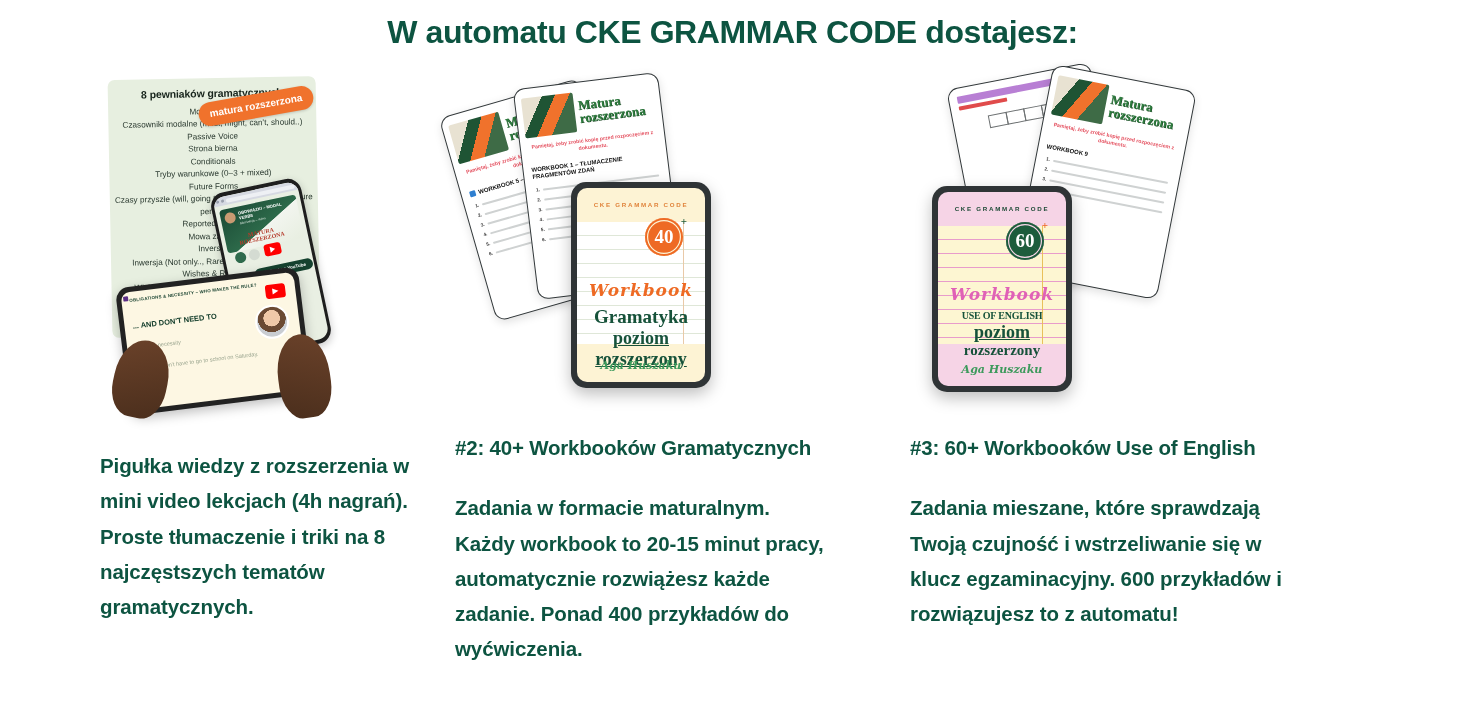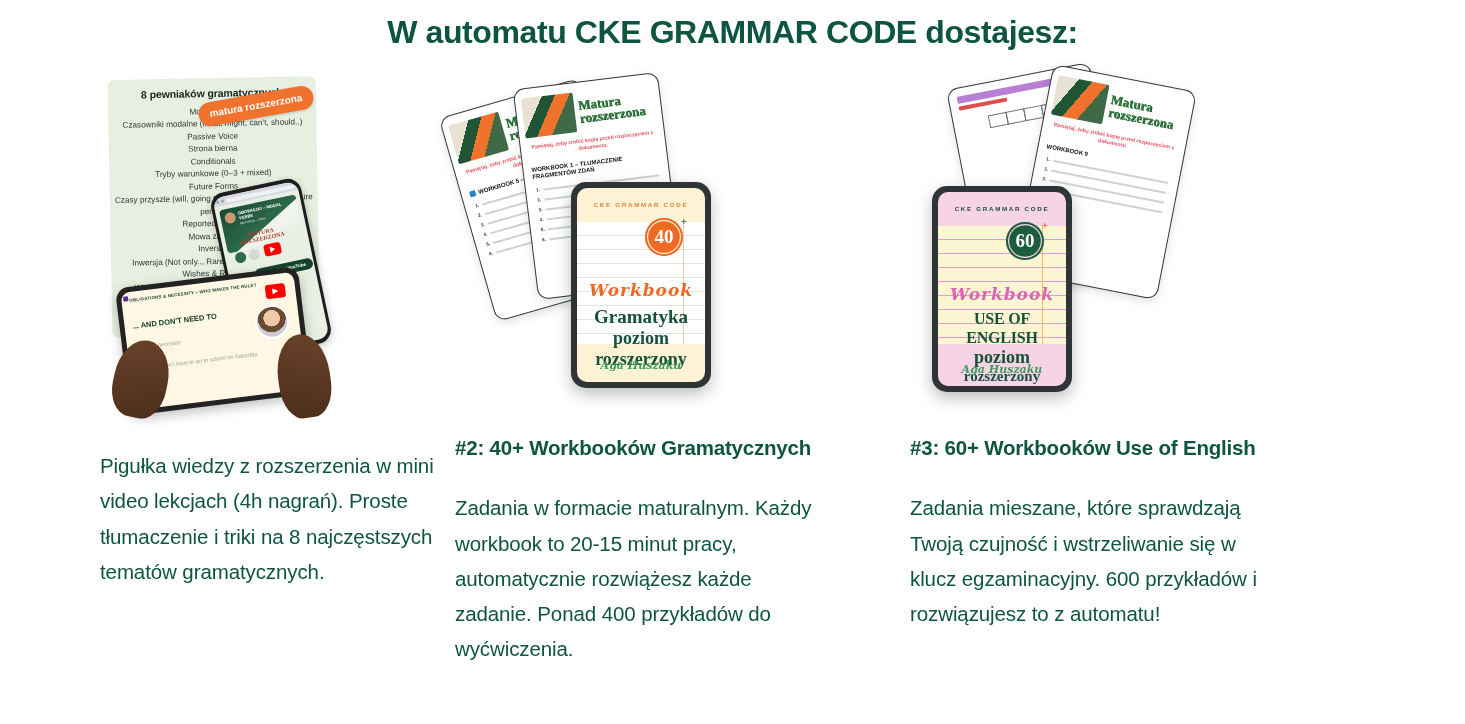--- a/index.html
+++ b/index.html
@@ -38,21 +38,21 @@
   }
   .col-2 .art { margin-left: 8px; }
   .col-3 .art { margin-left: 0px; }
 
   .col-head {
     font-size: 20.5px; font-weight: 700; color: #0d5441;
     line-height: 1.38; letter-spacing: -0.2px;
     margin-top: 14px;
   }
   .col-body {
-    font-size: 20.5px; font-weight: 400; color: #0d5441;
+    font-size: 20.5px; font-weight: 700; color: #0d5441;
     line-height: 1.72; letter-spacing: -0.1px;
     margin-top: 28px;
     max-width: 360px;
   }
   .col-2 .col-head, .col-2 .col-body { max-width: 375px; }
   .col-3 .col-head, .col-3 .col-body { max-width: 375px; }
 
   
   .sage-panel {
     position: absolute; left: 10px; top: 6px;
@@ -263,22 +263,22 @@
   }
   .cover-cream .wb-script { color: #ee6a24; }
   .cover-pink .wb-script { color: #e061b6; }
 
   .wb-main {
     position: absolute; left: 4px; right: 4px; top: 118px; text-align: center;
     font-family: "Liberation Serif", serif; font-weight: 700; color: #16523a;
     line-height: 1.16;
   }
   .wb-main .big { font-size: 19px; display: block; }
-  .wb-main .mid { font-size: 18px; display: block; }
-  .wb-main .cap { font-size: 16px; display: block; letter-spacing: -0.2px; }
+  .wb-main .mid { font-size: 18px; display: block; text-decoration: underline; }
+  .wb-main .cap { font-size: 10px; display: block; letter-spacing: -0.2px; }
   .wb-main .cap2 { font-size: 15px; display: block; }
 
   .wb-sign {
     position: absolute; left: 0; right: 0; bottom: 10px; text-align: center;
     font-family: "DejaVu Serif", serif; font-style: italic; font-weight: 700;
     font-size: 11px; color: #3d9a5c;
   }
 </style>
 </head>
 <body>

